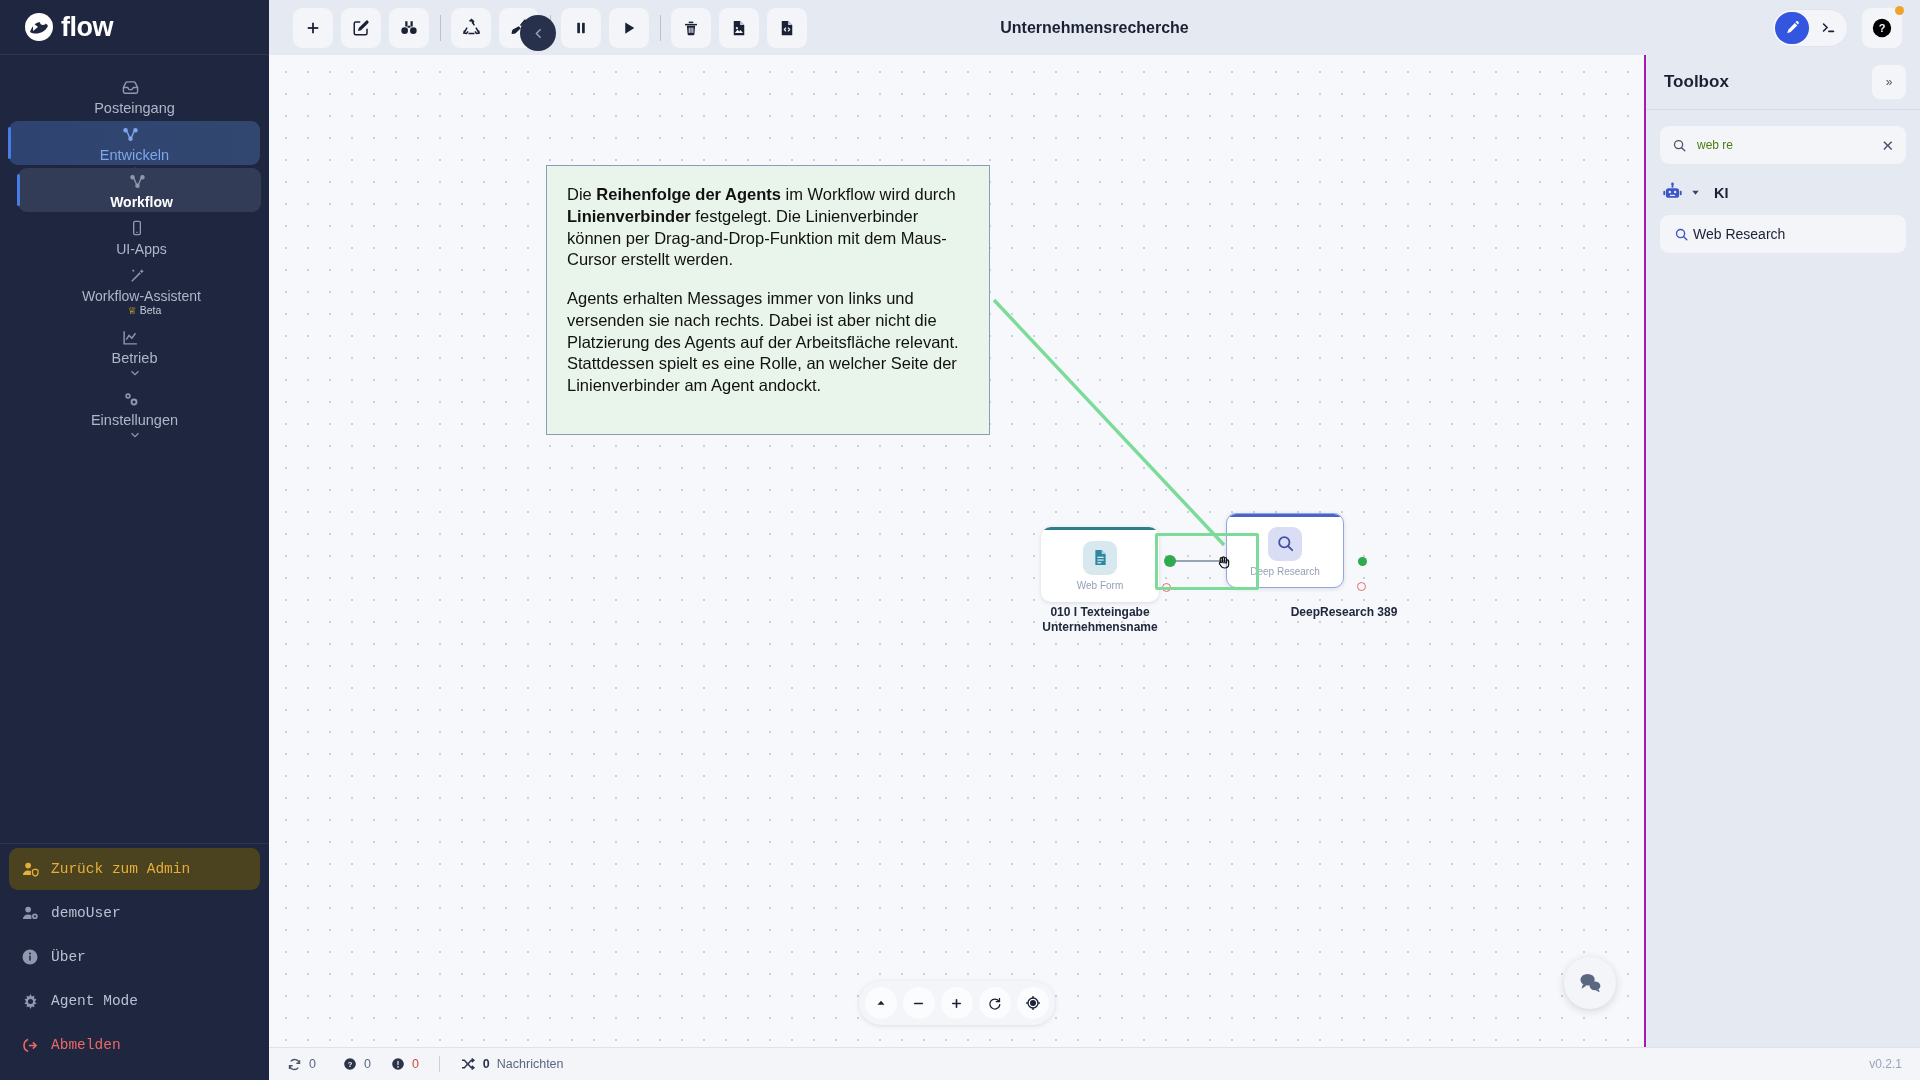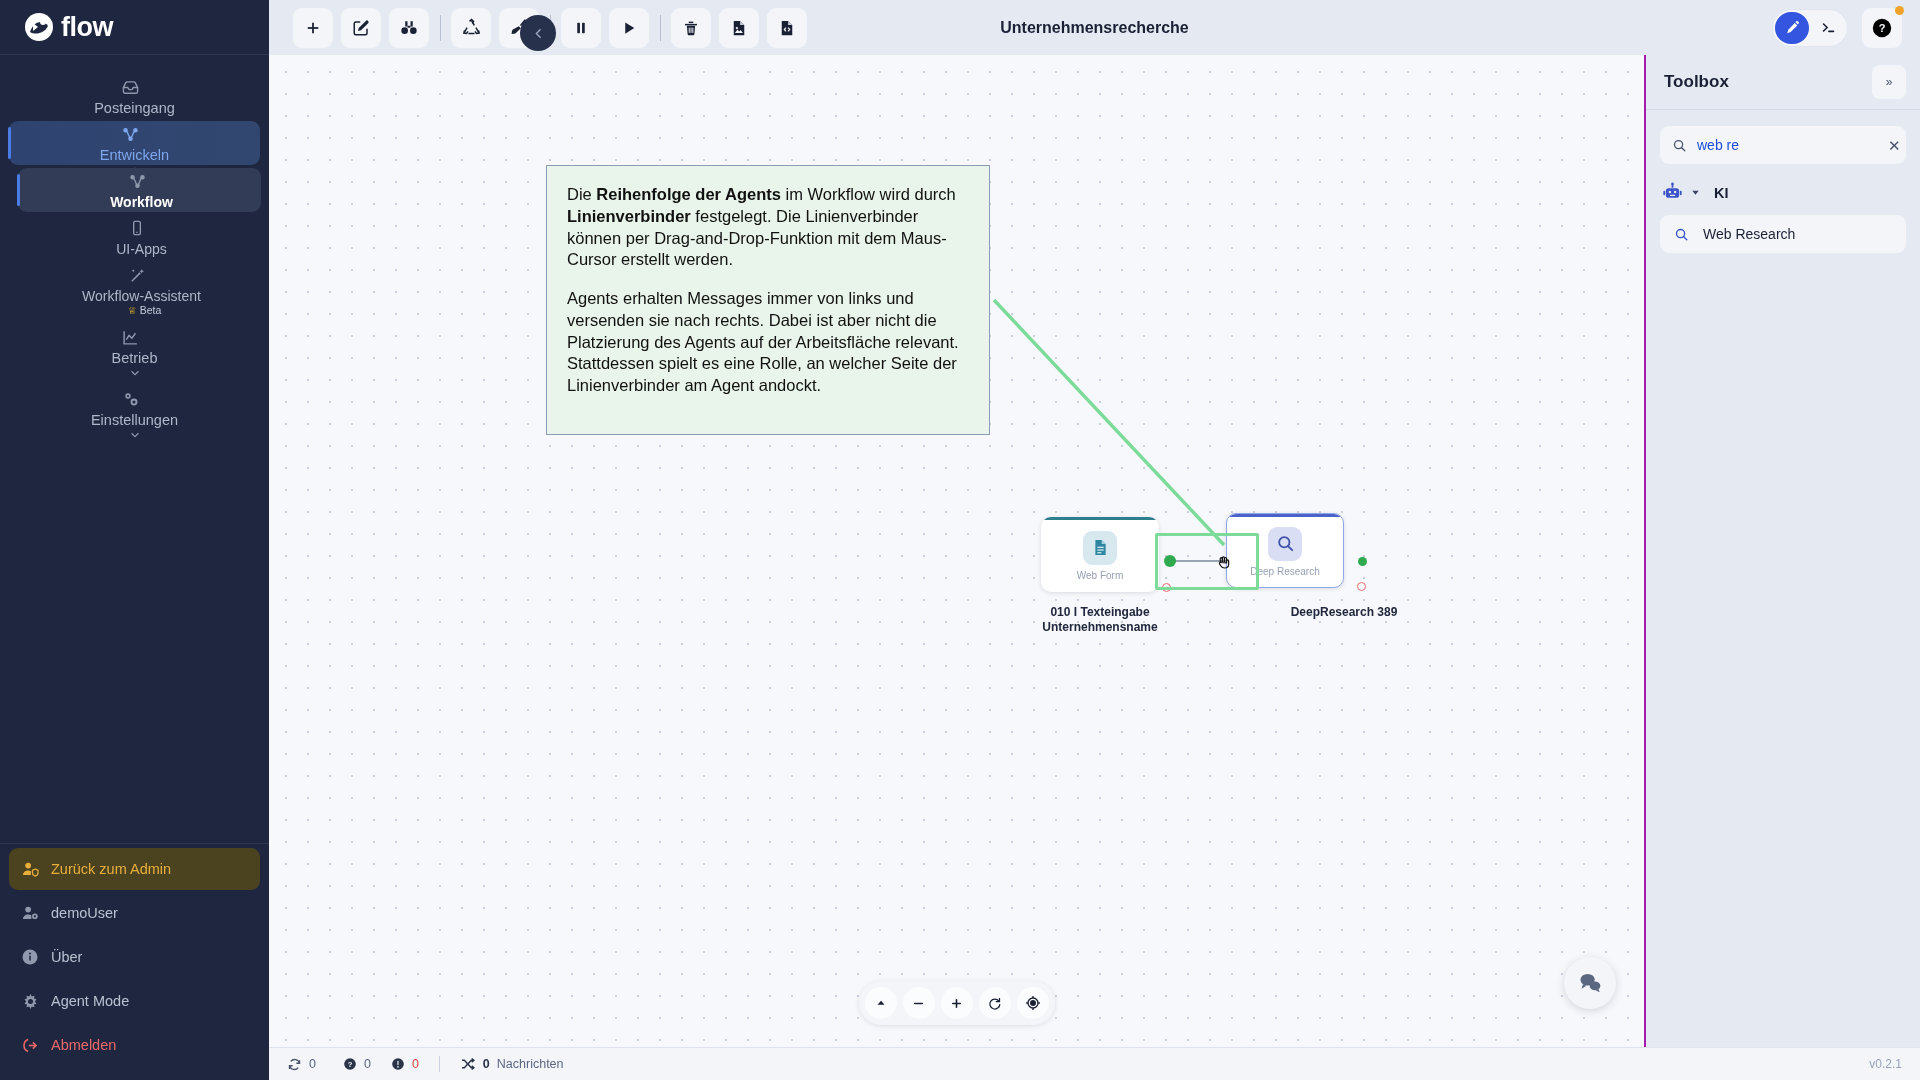--- a/index.html
+++ b/index.html
@@ -49,21 +49,21 @@
   }
   .nav-row.sub-active { background: #333c56; color: #ffffff; font-weight: 700; }
   .nav-row.sub-active .ico { color: #e7ecf5; }
   .nav-row.sub { margin-left: 18px; margin-right: 8px; padding-left: 16px; font-size: 14px; }
   .nav-row.sub .ico { color: #8f98ad; }
   .beta-wrap { display: flex; align-items: center; gap: 3px; margin-left: 6px; }
   .beta-crown { color: #e8b923; font-size: 10px; }
   .beta-txt { color: #c4ccdb; font-size: 10.5px; }
   .nav-gap { height: 12px; }
 
-  .sidebar-bottom { padding-bottom: 12px; border-top: 1px solid #2c3450; padding-top: 2px; }
+  .sidebar-bottom { padding-bottom: 12px; border-top: 1px solid #2c3450; padding-top: 2px; font-family: Liberation Mono, monospace; }
   .bot-row {
     display: flex; align-items: center; height: 42px;
     margin: 2px 9px; padding: 0 12px; border-radius: 9px;
     color: #b9c1d2; font-size: 14.5px; cursor: pointer;
   }
   .bot-row .ico { width: 30px; flex: 0 0 30px; display: flex; align-items: center; color: #8f98ad; }
   .bot-row.admin { background: #4b431f; color: #e8ae3c; }
   .bot-row.admin .ico { color: #e8ae3c; }
   .bot-row.logout { color: #ec6868; }
   .bot-row.logout .ico { color: #ec6868; }
@@ -184,30 +184,30 @@
     width: 34px; height: 34px; border-radius: 8px; background: #f3f5f9;
     display: flex; align-items: center; justify-content: center; cursor: pointer;
     color: #49536b; font-size: 12px;
   }
   .tb-search {
     margin: 16px 14px 0 14px; height: 38px; background: #f3f5f9; border-radius: 9px;
     display: flex; align-items: center; padding: 0 12px; gap: 10px;
   }
   .tb-search input {
     flex: 1 1 auto; border: none; background: transparent; outline: none;
-    font-size: 14px; color: #1d4ed8; font-family: "Liberation Sans", sans-serif;
+    font-size: 12px; color: #4d7c0f; font-family: "Liberation Sans", sans-serif;
   }
   .tb-clear { color: #49536b; cursor: pointer; font-size: 15px; line-height: 1; }
   .tb-group {
     display: flex; align-items: center; gap: 7px; padding: 18px 16px 6px 16px;
   }
   .tb-group-label { font-size: 14.5px; font-weight: 700; color: #1b2135; margin-left: 6px; }
   .tb-item {
     margin: 6px 14px; height: 38px; background: #f3f5f9; border-radius: 9px;
-    display: flex; align-items: center; gap: 14px; padding: 0 14px; cursor: pointer;
+    display: flex; align-items: center; gap: 4px; padding: 0 14px; cursor: pointer;
     font-size: 14px; color: #1b2135;
   }
 
   
   .statusbar {
     height: 33px; flex: 0 0 33px; background: #f3f5f9; border-top: 1px solid #dde2ec;
     display: flex; align-items: center; padding: 0 18px; gap: 20px;
     font-size: 12.5px; color: #5b6781;
   }
   .st-item { display: flex; align-items: center; gap: 7px; }
@@ -532,21 +532,21 @@
         <svg style="position:absolute; left:0; top:0; width:100%; height:100%; pointer-events:none;">
           <path d="M725 245 L955 490" stroke="#7ddb9a" stroke-width="3.5" fill="none"></path>
         </svg>
 
         <svg style="position:absolute; left:0; top:0; width:100%; height:100%; pointer-events:none;">
           <line x1="903" y1="506" x2="962" y2="506" stroke="#9aa3b4" stroke-width="2"></line>
           <circle cx="901" cy="506" r="6" fill="#2faa4e"></circle>
           <circle cx="963" cy="506" r="5.5" fill="#ffffff" stroke="#b5bccb" stroke-width="1.6"></circle>
         </svg>
 
-        <div class="node" style="left:772px; top:462px;">
+        <div class="node" style="left:772px; top:472px;">
           <div class="node-bar" style="background:#2d7f8c"></div>
           <div class="node-icon" style="background:#d7e9ef;color:#2f86a0">
             <svg width="19" height="19" viewBox="0 0 24 24" fill="currentColor">
                 <path d="M5.5 2.5h8L18.5 7.5v14h-13z"></path>
                 <path d="M13.5 2.5 18.5 7.5h-5z" fill="#a9d3e0"></path>
                 <rect x="8" y="11" width="8" height="1.6" fill="#d7e9ef"></rect>
                 <rect x="8" y="14.4" width="8" height="1.6" fill="#d7e9ef"></rect>
                 <rect x="8" y="17.8" width="5" height="1.6" fill="#d7e9ef"></rect>
               </svg>
           </div>

